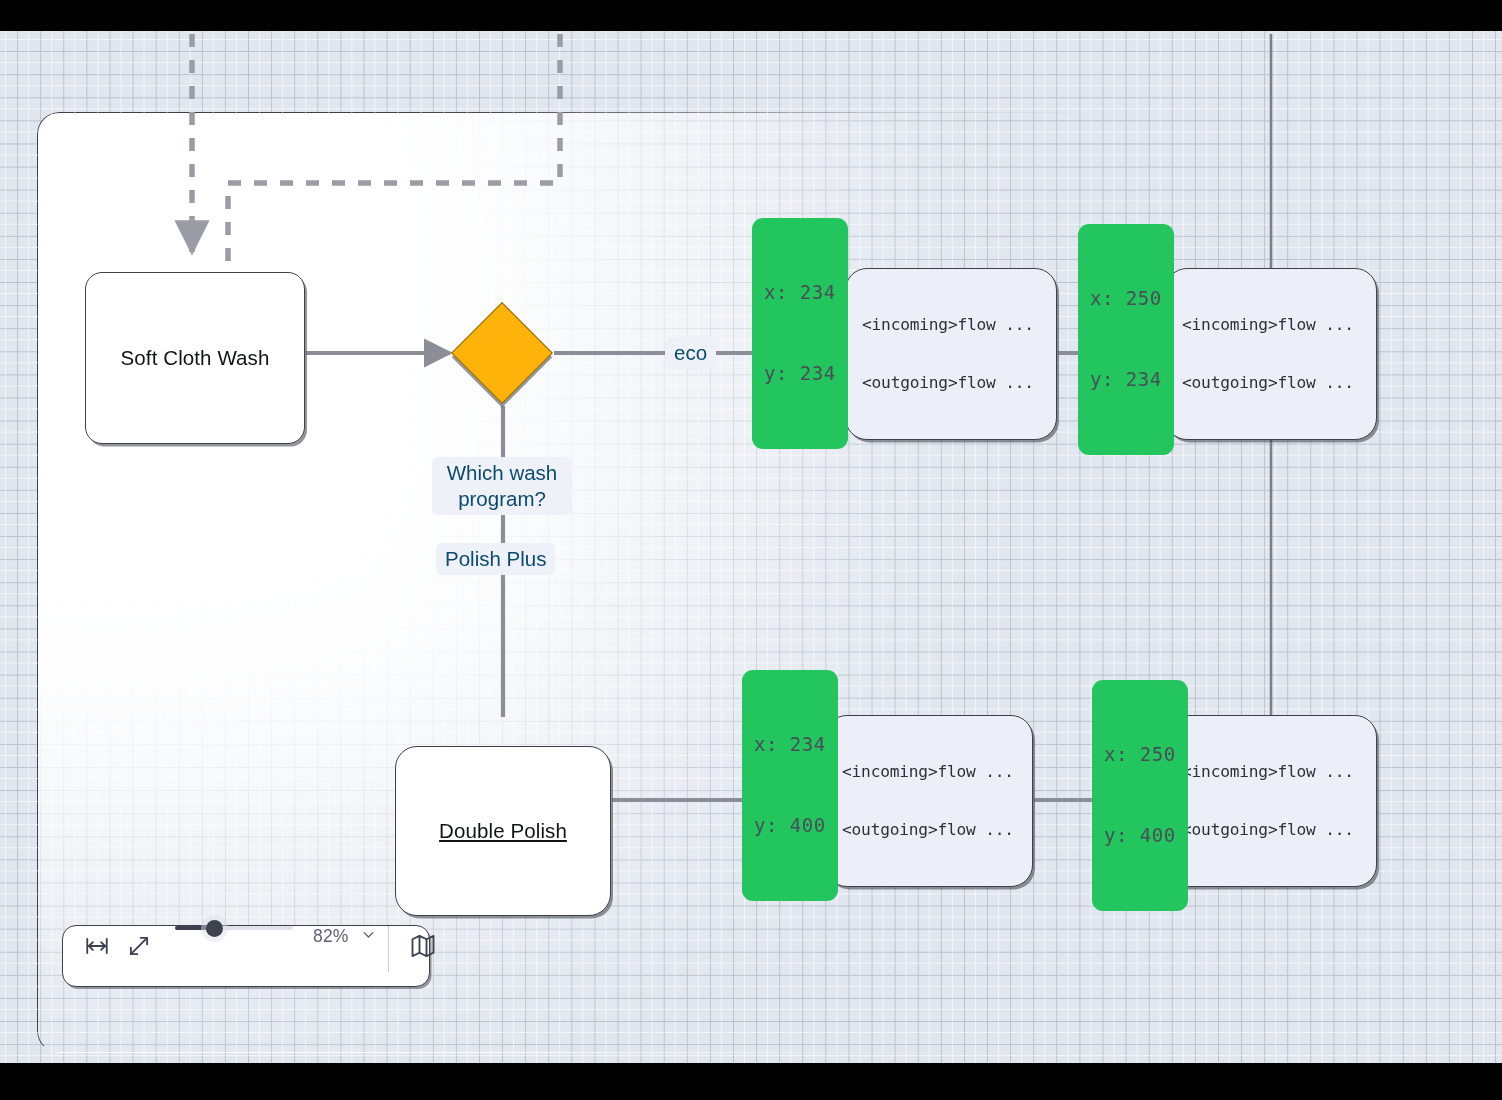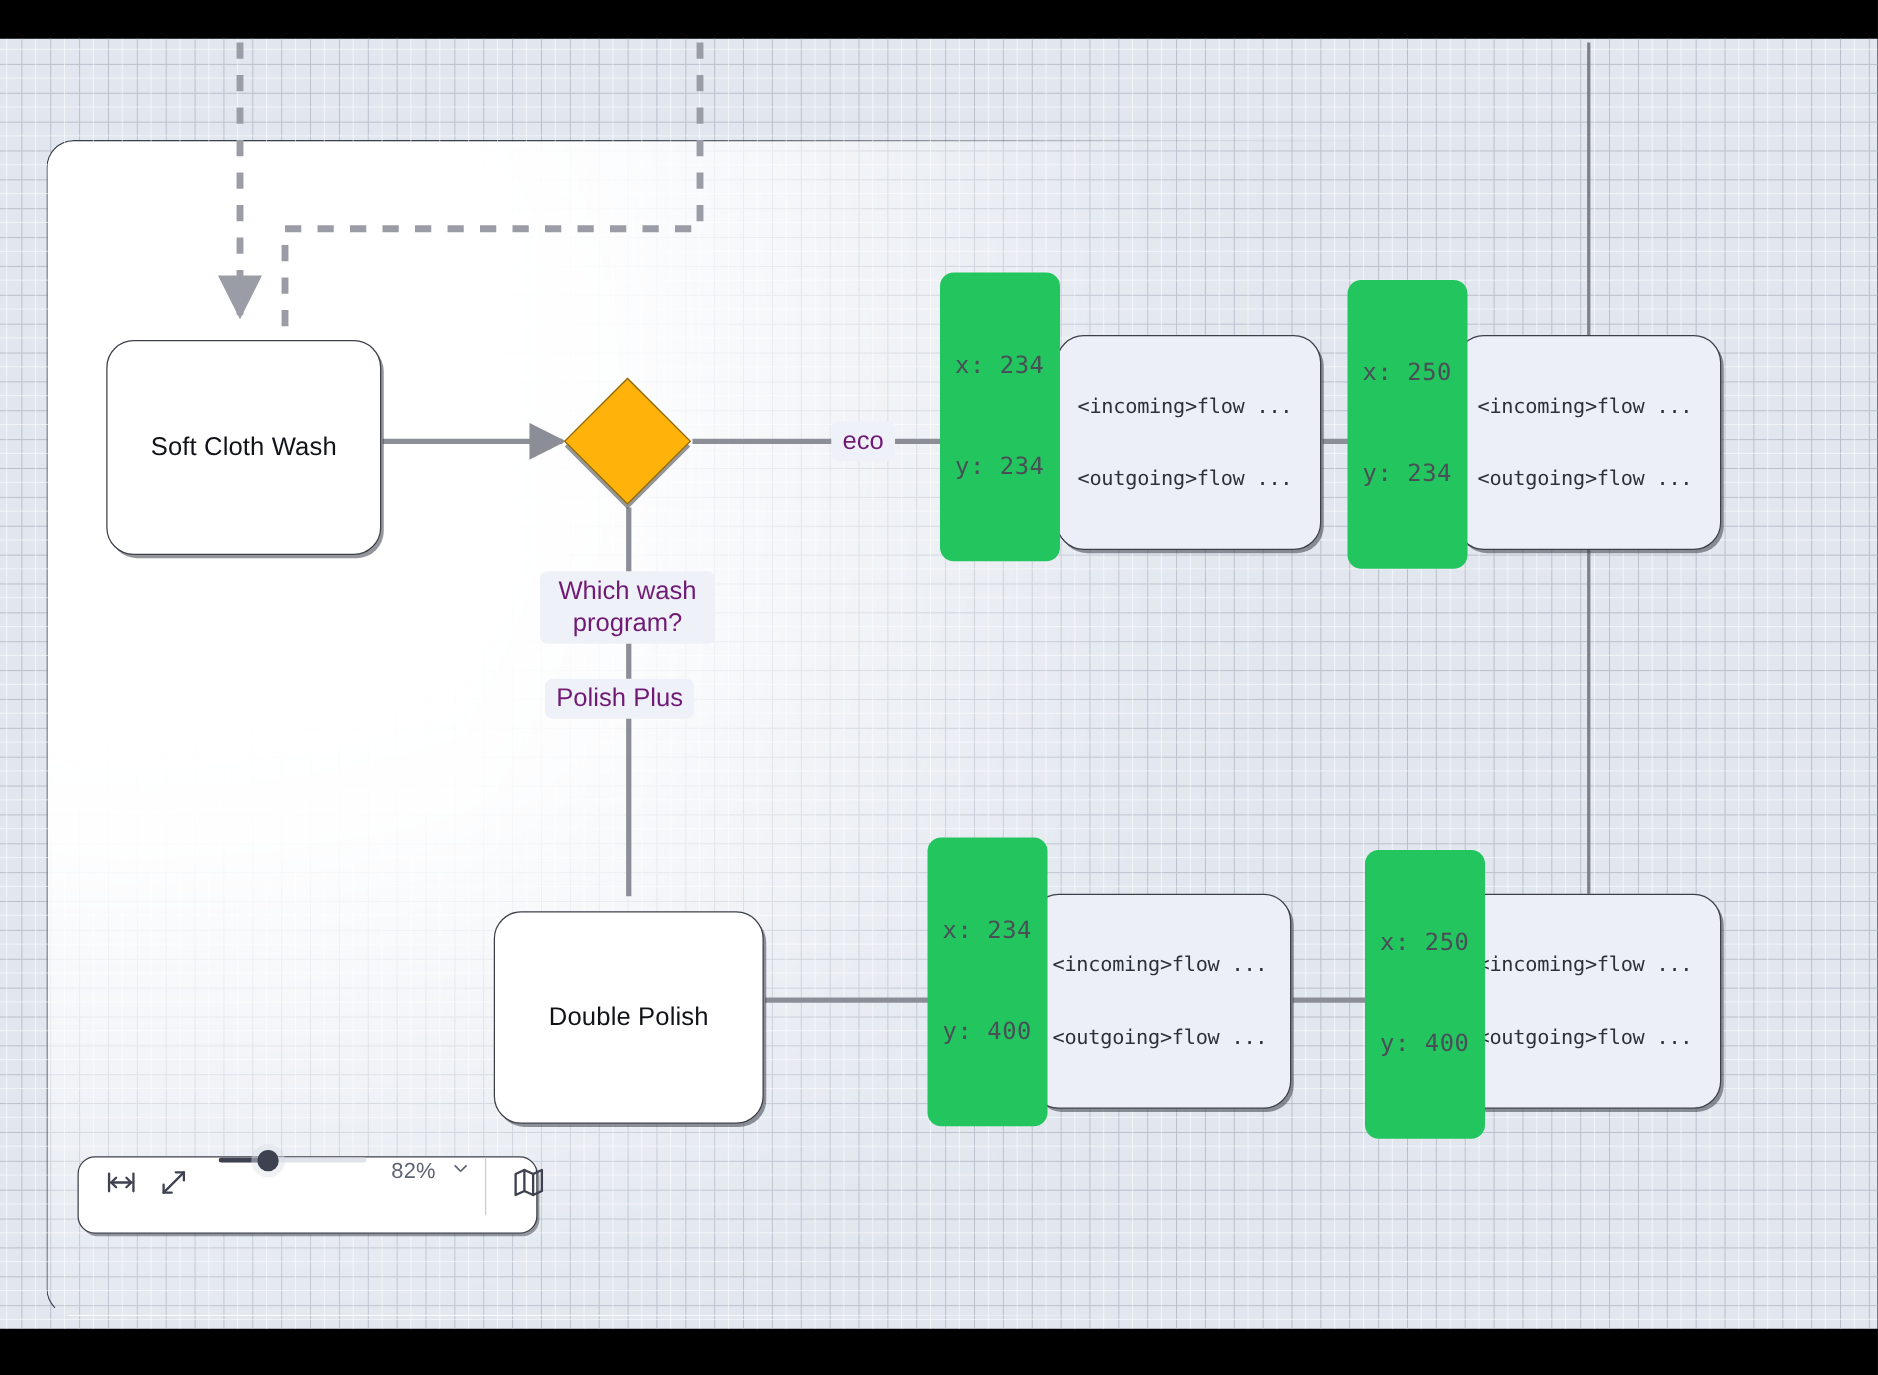--- a/index.html
+++ b/index.html
@@ -133,21 +133,21 @@
     box-shadow: 3px 3px 0.5px -0.5px rgba(90,92,100,0.65);
   }
 
   
   .edge-label {
     position: absolute;
     background: #eef1f7;
     border-radius: 6px;
     padding: 3px 9px;
     font-size: 20.5px;
-    color: #701a75;
+    color: #0c4a6e;
     line-height: 1.26;
     text-align: center;
     white-space: pre-line;
   }
 
   
   .coord-badge {
     position: absolute;
     background: #22c55e;
     border-radius: 11px;
@@ -273,34 +273,34 @@
     <path d="M 503 406 L 503 717" fill="none" stroke="#8b8e96" stroke-width="4.2"></path>
 
     <path d="M 612 800 L 818 800" fill="none" stroke="#8b8e96" stroke-width="4.2" marker-end="url(#arrowhead)"></path>
 
     <path d="M 1034 800 L 1158 800" fill="none" stroke="#8b8e96" stroke-width="4.2" marker-end="url(#arrowhead)"></path>
 
     <path d="M 1271 34 L 1271 440" fill="none" stroke="#7d8089" stroke-width="2.6"></path>
     <path d="M 1271 440 L 1271 715" fill="none" stroke="#7d8089" stroke-width="2.6"></path>
   </svg>
 
-  <div class="node node-task" style="left:85px; top:272px; width:220px; height:172px;">
+  <div class="node node-task" style="left:85px; top:272px; width:220px; height:172px;border-radius:17px;">
     <span>Soft Cloth Wash</span>
   </div>
 
   <div class="diamond" style="left:466px; top:317px;"></div>
 
   <div class="edge-label" style="left:432px; top:430px; width:140px;margin-top:27px;">Which wash
 program?</div>
 
   <div class="edge-label" style="left:665px; top:337px;">eco</div>
 
   <div class="edge-label" style="left:436px; top:543px;">Polish Plus</div>
 
-  <div class="node node-task" style="left:395px; top:729px; width:216px; height:170px;">
+  <div class="node node-task" style="left:395px; top:746px; width:216px; height:170px;text-decoration:underline;">
     <span>Double Polish</span>
   </div>
 
   <div class="node node-code" style="left:845px; top:268px; width:212px; height:172px;">
     <span class="code-lines">
       <span>&lt;incoming&gt;flow ...</span>
       <span>&lt;outgoing&gt;flow ...</span>
     </span>
   </div>
   <div class="coord-badge" style="left:752px; top:218px;">

